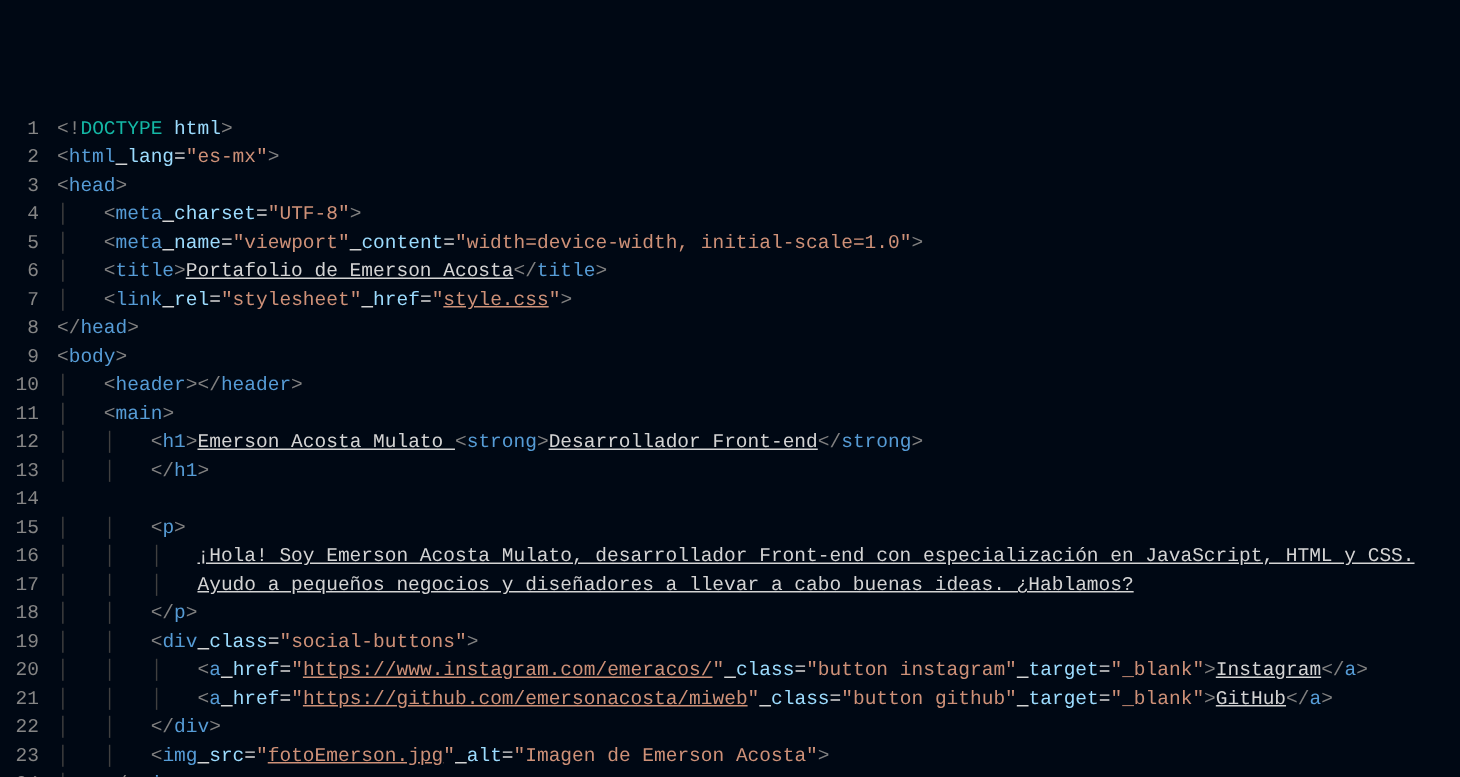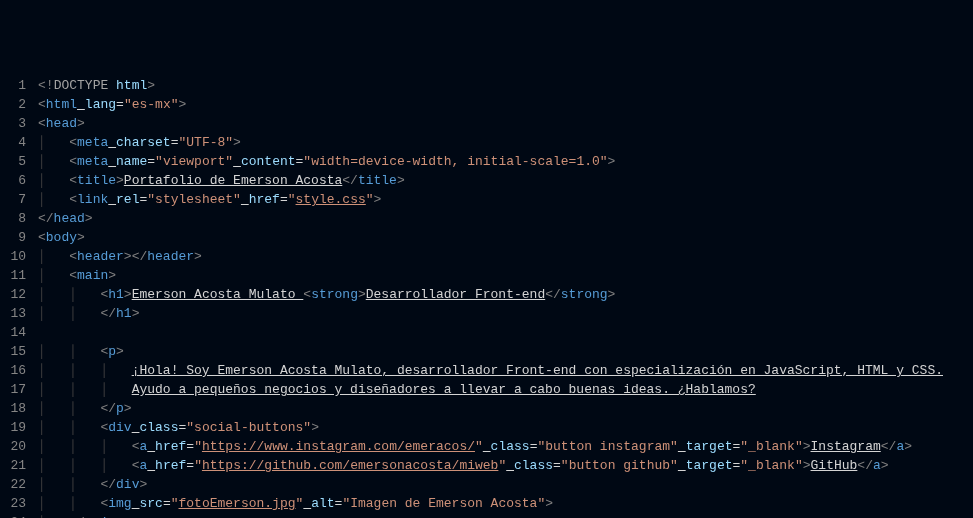--- a/index.html
+++ b/index.html
@@ -26,21 +26,21 @@
     padding-right: 16px;
   }
   .line { height: 19px; }
   .tag-bracket { color: #808080; }
   .tag-name { color: #569cd6; }
   .attr-name { color: #9cdcfe; }
   .attr-eq { color: #d4d4d4; }
   .attr-value { color: #ce9178; }
   .text { color: #d4d4d4; text-decoration: underline; }
   .underline { text-decoration: underline; text-decoration-color: #ce9178; }
-  .doctype { color: #a3a3a3; }
+  .doctype { color: #14b8a6; }
   .doctype-kw { color: #808080; }
   .guide { color: #404040; }
 </style>
 </head>
 <body>
 
 
 
 <div class="editor">
   <div class="gutter"><div class="line">1</div><div class="line">2</div><div class="line">3</div><div class="line">4</div><div class="line">5</div><div class="line">6</div><div class="line">7</div><div class="line">8</div><div class="line">9</div><div class="line">10</div><div class="line">11</div><div class="line">12</div><div class="line">13</div><div class="line">14</div><div class="line">15</div><div class="line">16</div><div class="line">17</div><div class="line">18</div><div class="line">19</div><div class="line">20</div><div class="line">21</div><div class="line">22</div><div class="line">23</div><div class="line">24</div></div>

